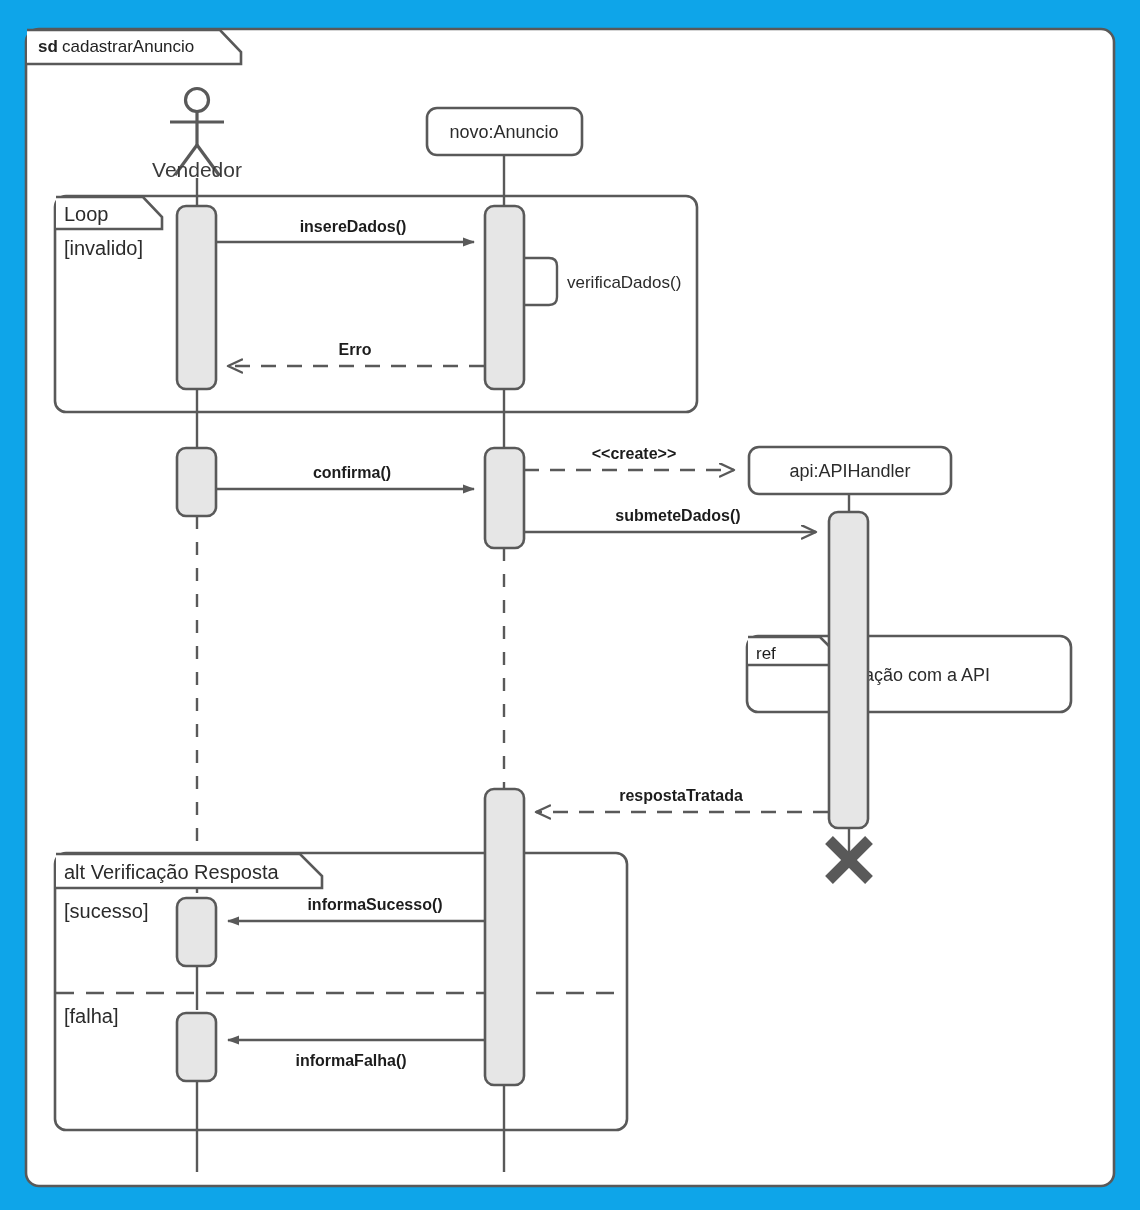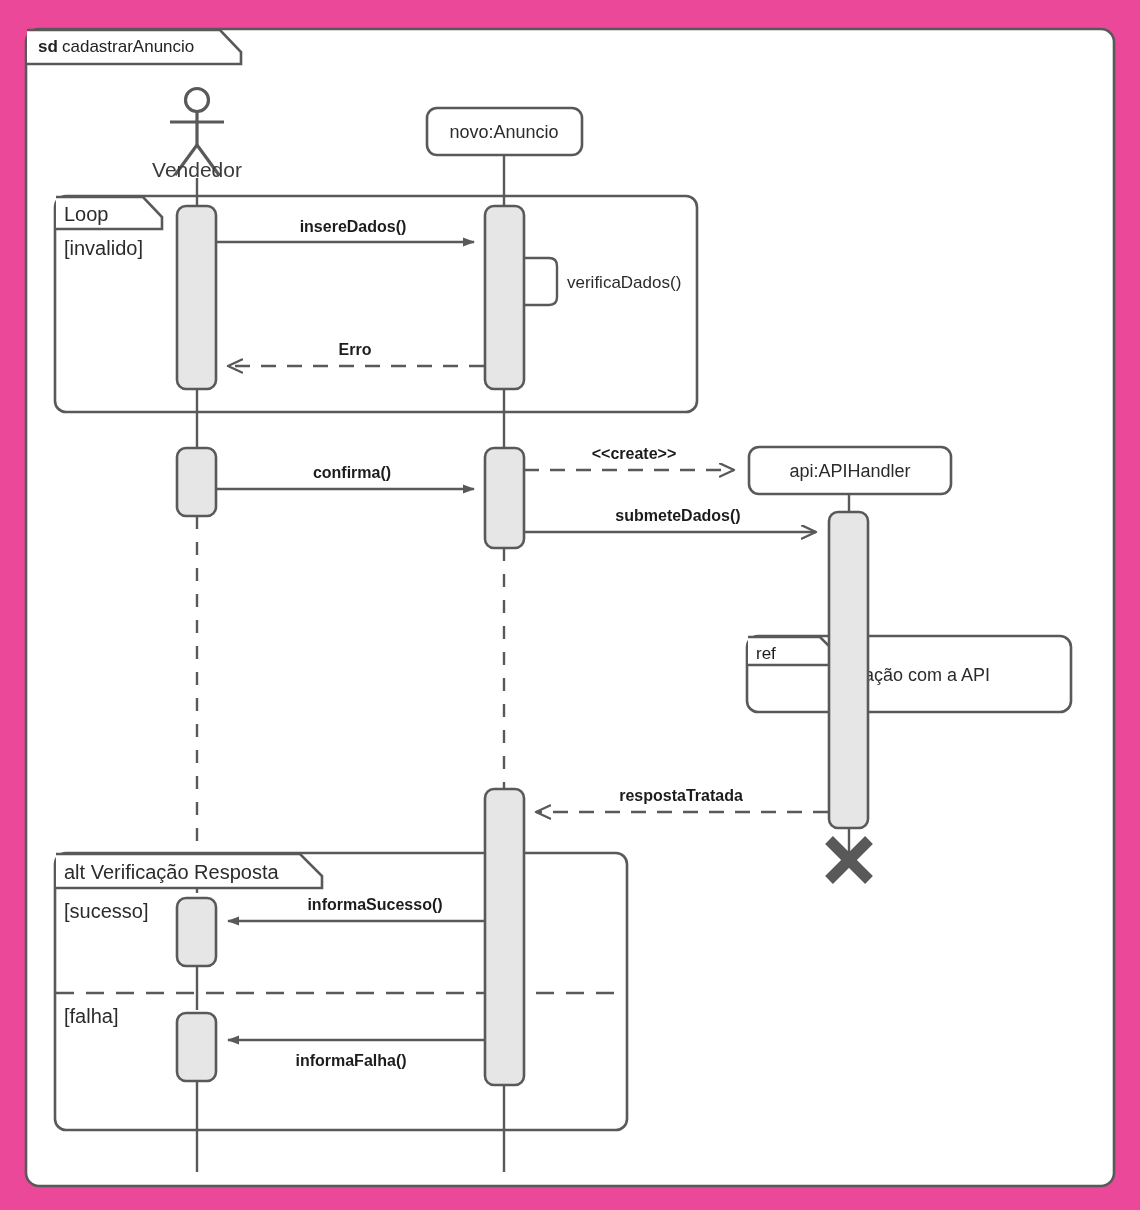--- a/index.html
+++ b/index.html
@@ -7,21 +7,21 @@
     padding: 0;
     background: #ffffff;
   }
   body {
     font-family: "Liberation Sans", sans-serif;
   }
   #canvas {
     position: relative;
     width: 1140px;
     height: 1210px;
-    background: #ec4899;
+    background: #0ea5e9;
     overflow: hidden;
   }
   svg.layer {
     position: absolute;
     left: 0;
     top: 0;
     width: 1140px;
     height: 1210px;
   }
   text {

